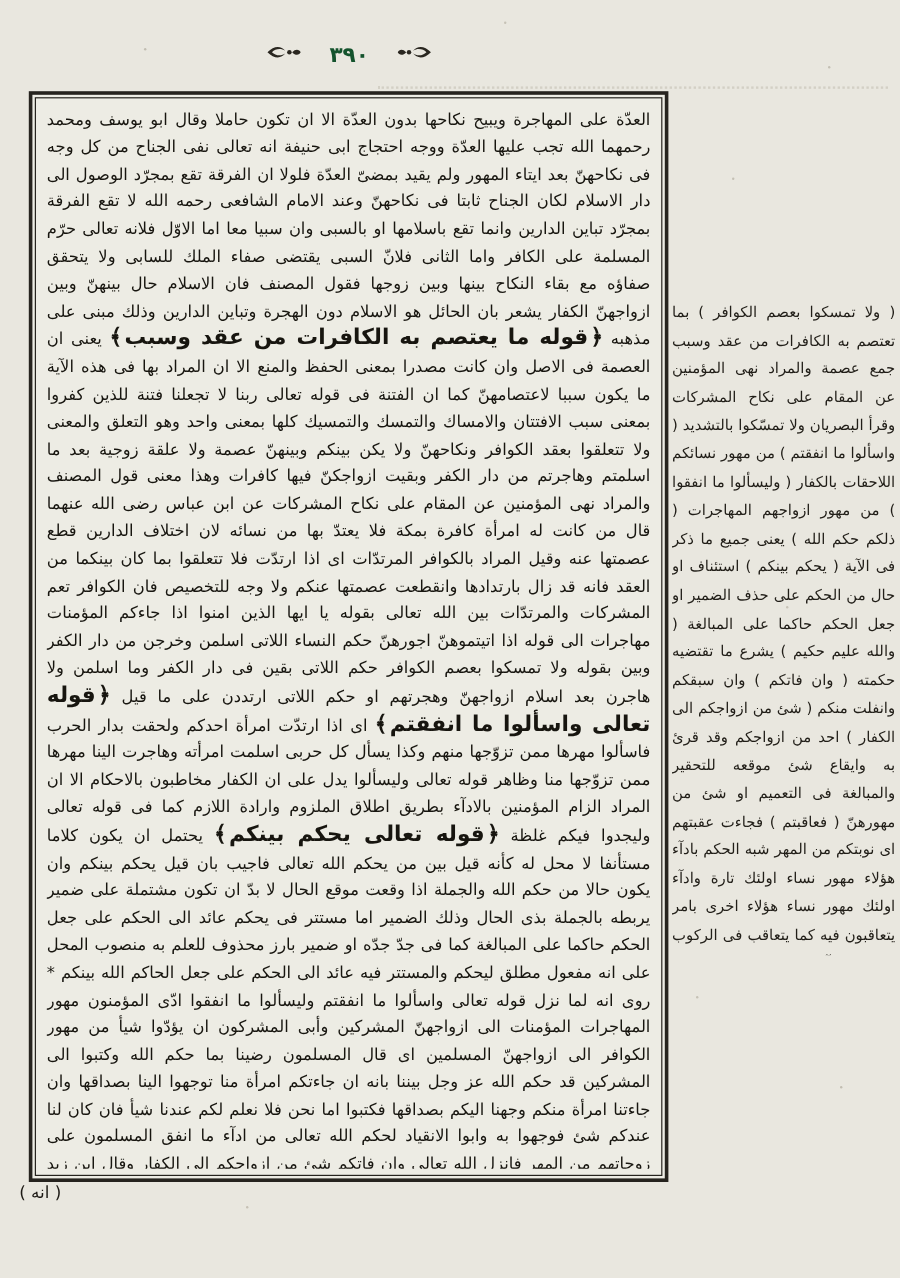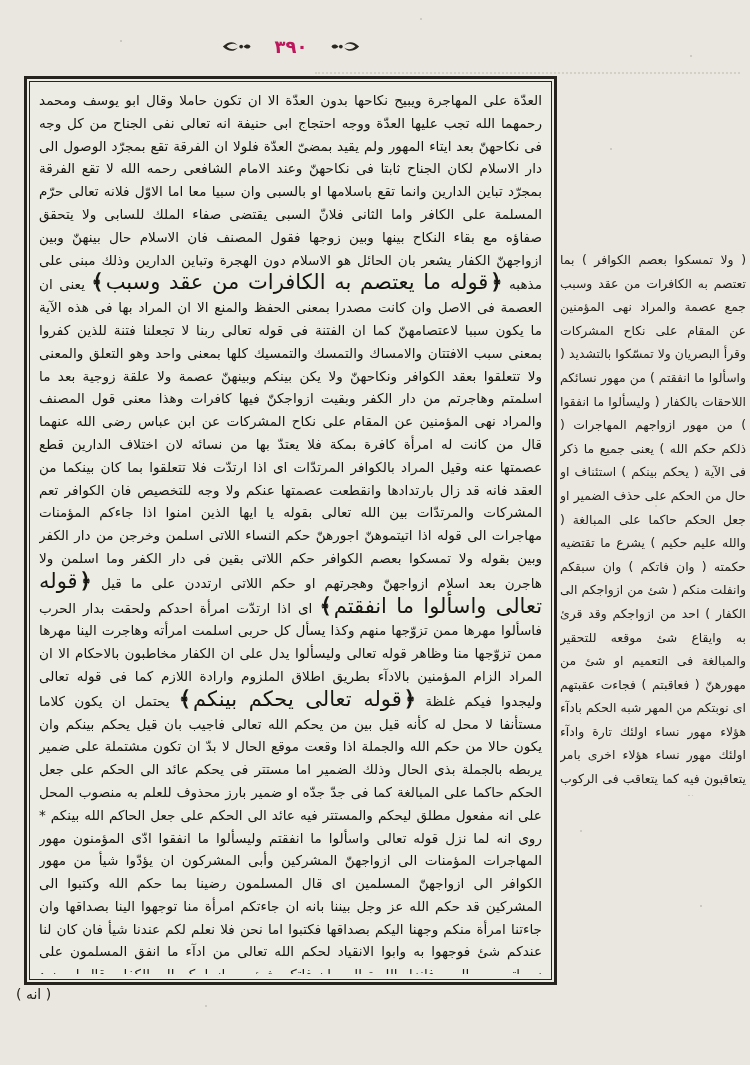--- a/index.html
+++ b/index.html
@@ -20,22 +20,22 @@
                 690px 55px 0 #c4c0b4, 580px 830px 0 #c6c2b6;
   }
   .scan-smear {
     position: absolute; top: 72px; left: 315px; width: 425px; height: 0;
     border-top: 2px dotted #c8c4b8; opacity: .65;
   }
 
   
   .pageno-row {
     position: absolute; top: 36px; left: 24px; width: 534px;
-    display: flex; align-items: center; justify-content: center; gap: 24px;
-    color: #be185d;
+    display: flex; justify-content: center; gap: 24px;
+    color: #14532d;
   }
   .pageno {
     font-size: 18px; font-weight: bold; letter-spacing: 3px;
     font-family: "DejaVu Sans", sans-serif;
   }
   .floret { display: inline-block; line-height: 0; }
   .floret.flip { transform: scaleX(-1); }
 
   
   .frame {
@@ -47,21 +47,21 @@
     border: 1px solid #26231e; box-sizing: border-box;
     padding: 7px 9px 5px 9px; overflow: hidden;
   }
   .main-text {
     direction: rtl; unicode-bidi: embed;
     text-align: justify; text-align-last: justify;
     font-size: 13.6px; line-height: 22.8px;
     color: #17150f; word-spacing: 0.5px;
     height: 100%; overflow: hidden;
   }
-  .lemma { font-weight: normal; font-size: 21px; letter-spacing: .3px; }
+  .lemma { font-weight: bold; font-size: 18px; letter-spacing: .3px; }
   .lemma::before { content: "﴿"; font-weight: bold; padding-left: 2px; }
   .lemma::after  { content: "﴾"; font-weight: bold; padding-right: 2px; }
 
   
   .margin-col {
     position: absolute; left: 560px; top: 248px; width: 186px; height: 548px;
     direction: rtl; unicode-bidi: embed;
     text-align: justify; text-align-last: right;
     font-size: 12.4px; line-height: 23.6px;
     color: #211e18; overflow: hidden;

